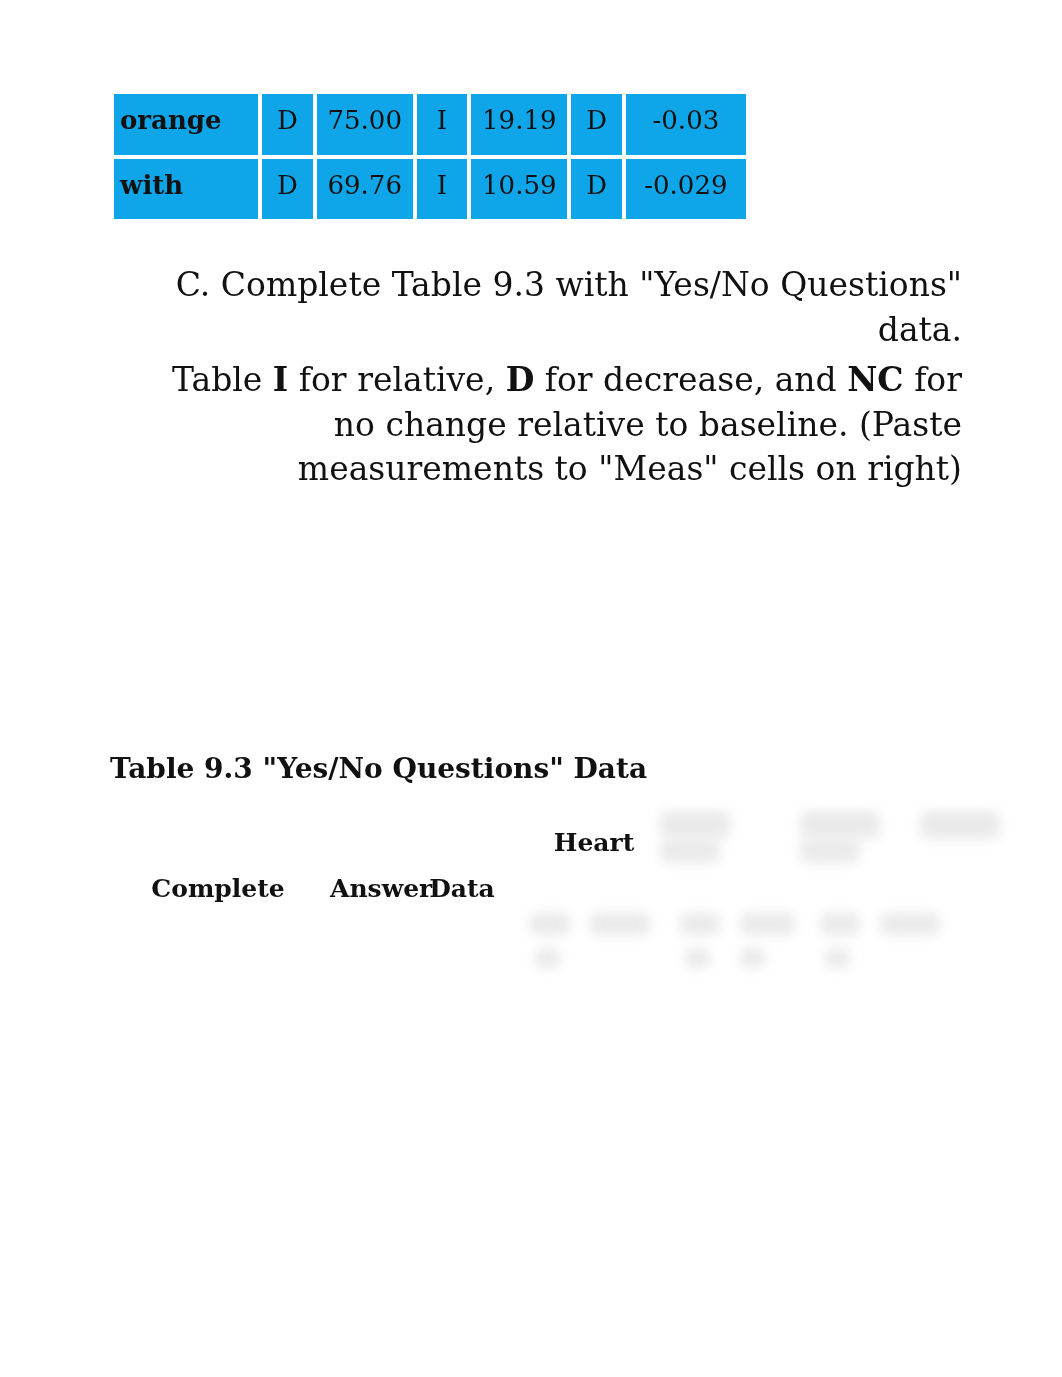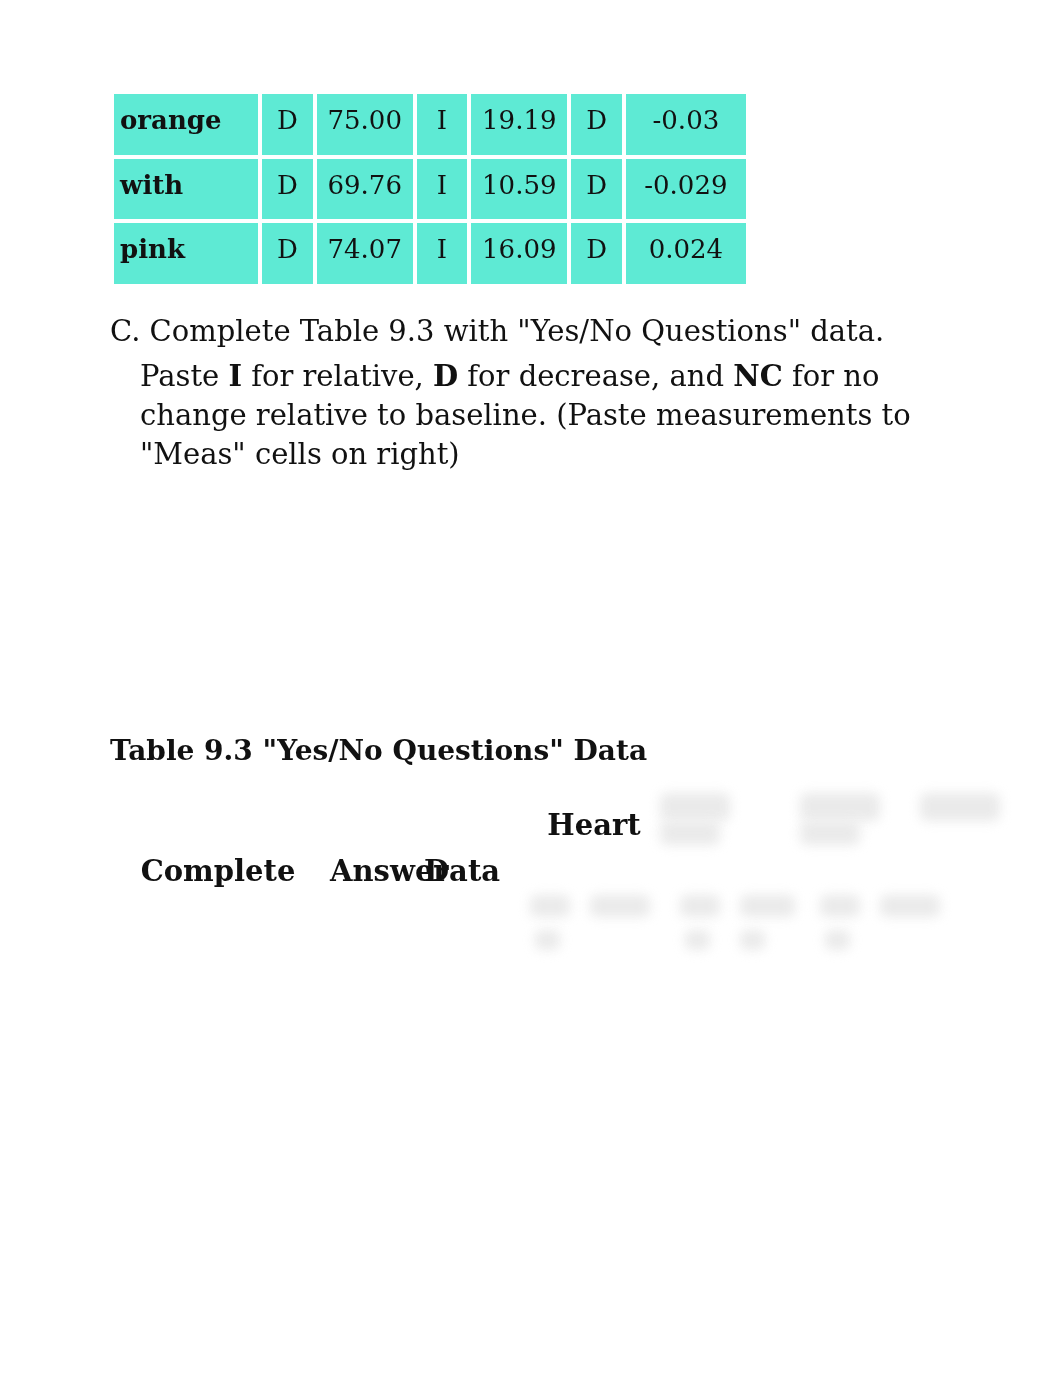--- a/index.html
+++ b/index.html
@@ -18,21 +18,21 @@
   }
 
   
   .t92 {
     border-collapse: separate;
     border-spacing: 4px 4px;
     width: 640px;
     table-layout: fixed;
   }
   .t92 td {
-    background: #5eead4;
+    background: #0ea5e9;
     padding: 10px 4px 18px 4px;
     font-size: 26px;
     line-height: 1.25;
     vertical-align: top;
     text-align: center;
     word-break: break-word;
   }
   .t92 .rowlabel {
     font-weight: 700;
     text-align: left;
@@ -43,23 +43,24 @@
   .t92 .mid    { width: 80px; }
   .t92 .wide   { width: 100px; }
   .t92 tr.spacer td {
     padding: 0;
     height: 6px;
     background: #ffffff;
   }
 
   
   .section-c {
-    margin-top: 24px;
-    font-size: 29px;
+    margin-top: 40px;
+    font-size: 33px;
     line-height: 1.35;
+    text-align: right;
   }
   .section-c .letter {
     display: inline;
   }
   .section-c .instr {
     margin: 6px 0 0 30px;
     display: block;
   }
   .section-c strong { font-weight: 700; }
 
@@ -76,21 +77,21 @@
     width: 870px;
   }
   .t93 {
     border-collapse: separate;
     border-spacing: 4px 4px;
     width: 100%;
     table-layout: fixed;
   }
   .t93 td, .t93 th {
     background: #ffffff;
-    font-size: 29px;
+    font-size: 25px;
     text-align: center;
     vertical-align: middle;
     padding: 6px 4px;
   }
   .t93 .hdr {
     font-weight: 700;
     height: 150px;
   }
   .t93 .question { width: 200px; }
   .t93 .ans, .t93 .truth { width: 80px; }
@@ -146,36 +147,27 @@
       <tr>
         <td class="rowlabel">with</td>
         <td>D</td>
         <td>69.76</td>
         <td>I</td>
         <td>10.59</td>
         <td>D</td>
         <td>-0.029</td>
       </tr>
 
-      <tr>
-        <td class="rowlabel">pink</td>
-        <td>D</td>
-        <td>74.07</td>
-        <td>I</td>
-        <td>16.09</td>
-        <td>D</td>
-        <td>0.024</td>
-      </tr>
     </tbody>
   </table>
 
   <div class="section-c">
     <span class="letter">C. Complete Table 9.3 with "Yes/No Questions" data.</span>
     <span class="instr">
-      <span>Paste </span><strong>I</strong><span> for relative, </span><strong>D</strong><span> for decrease, and </span><strong>NC</strong><span> for no change relative to baseline. (Paste measurements to "Meas" cells on right)</span>
+      <span>Table </span><strong>I</strong><span> for relative, </span><strong>D</strong><span> for decrease, and </span><strong>NC</strong><span> for no change relative to baseline. (Paste measurements to "Meas" cells on right)</span>
     </span>
   </div>
 
   <div class="table-title">Table 9.3 "Yes/No Questions" Data</div>
 
   <div class="t93-wrap">
     <table class="t93">
       <tbody>
         <tr>
           <td rowspan="3" class="hdr question">Complete</td>

